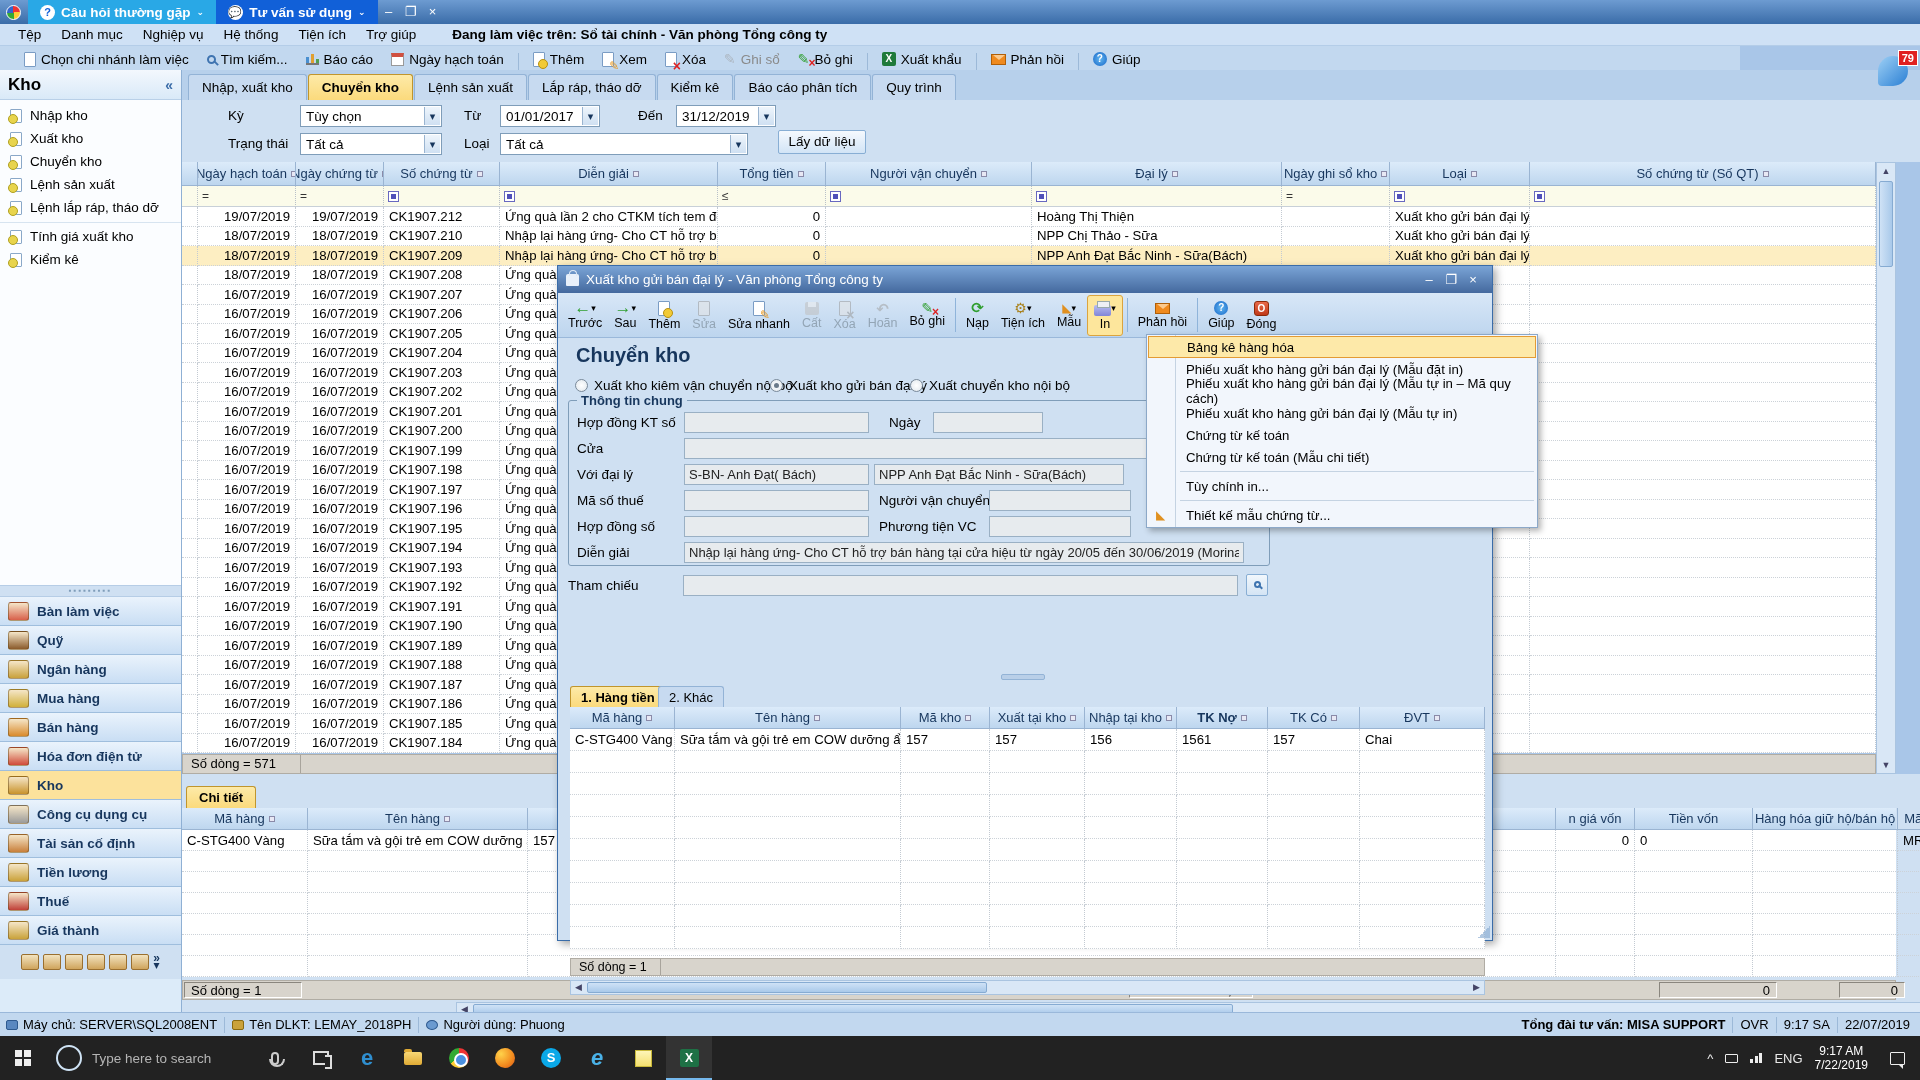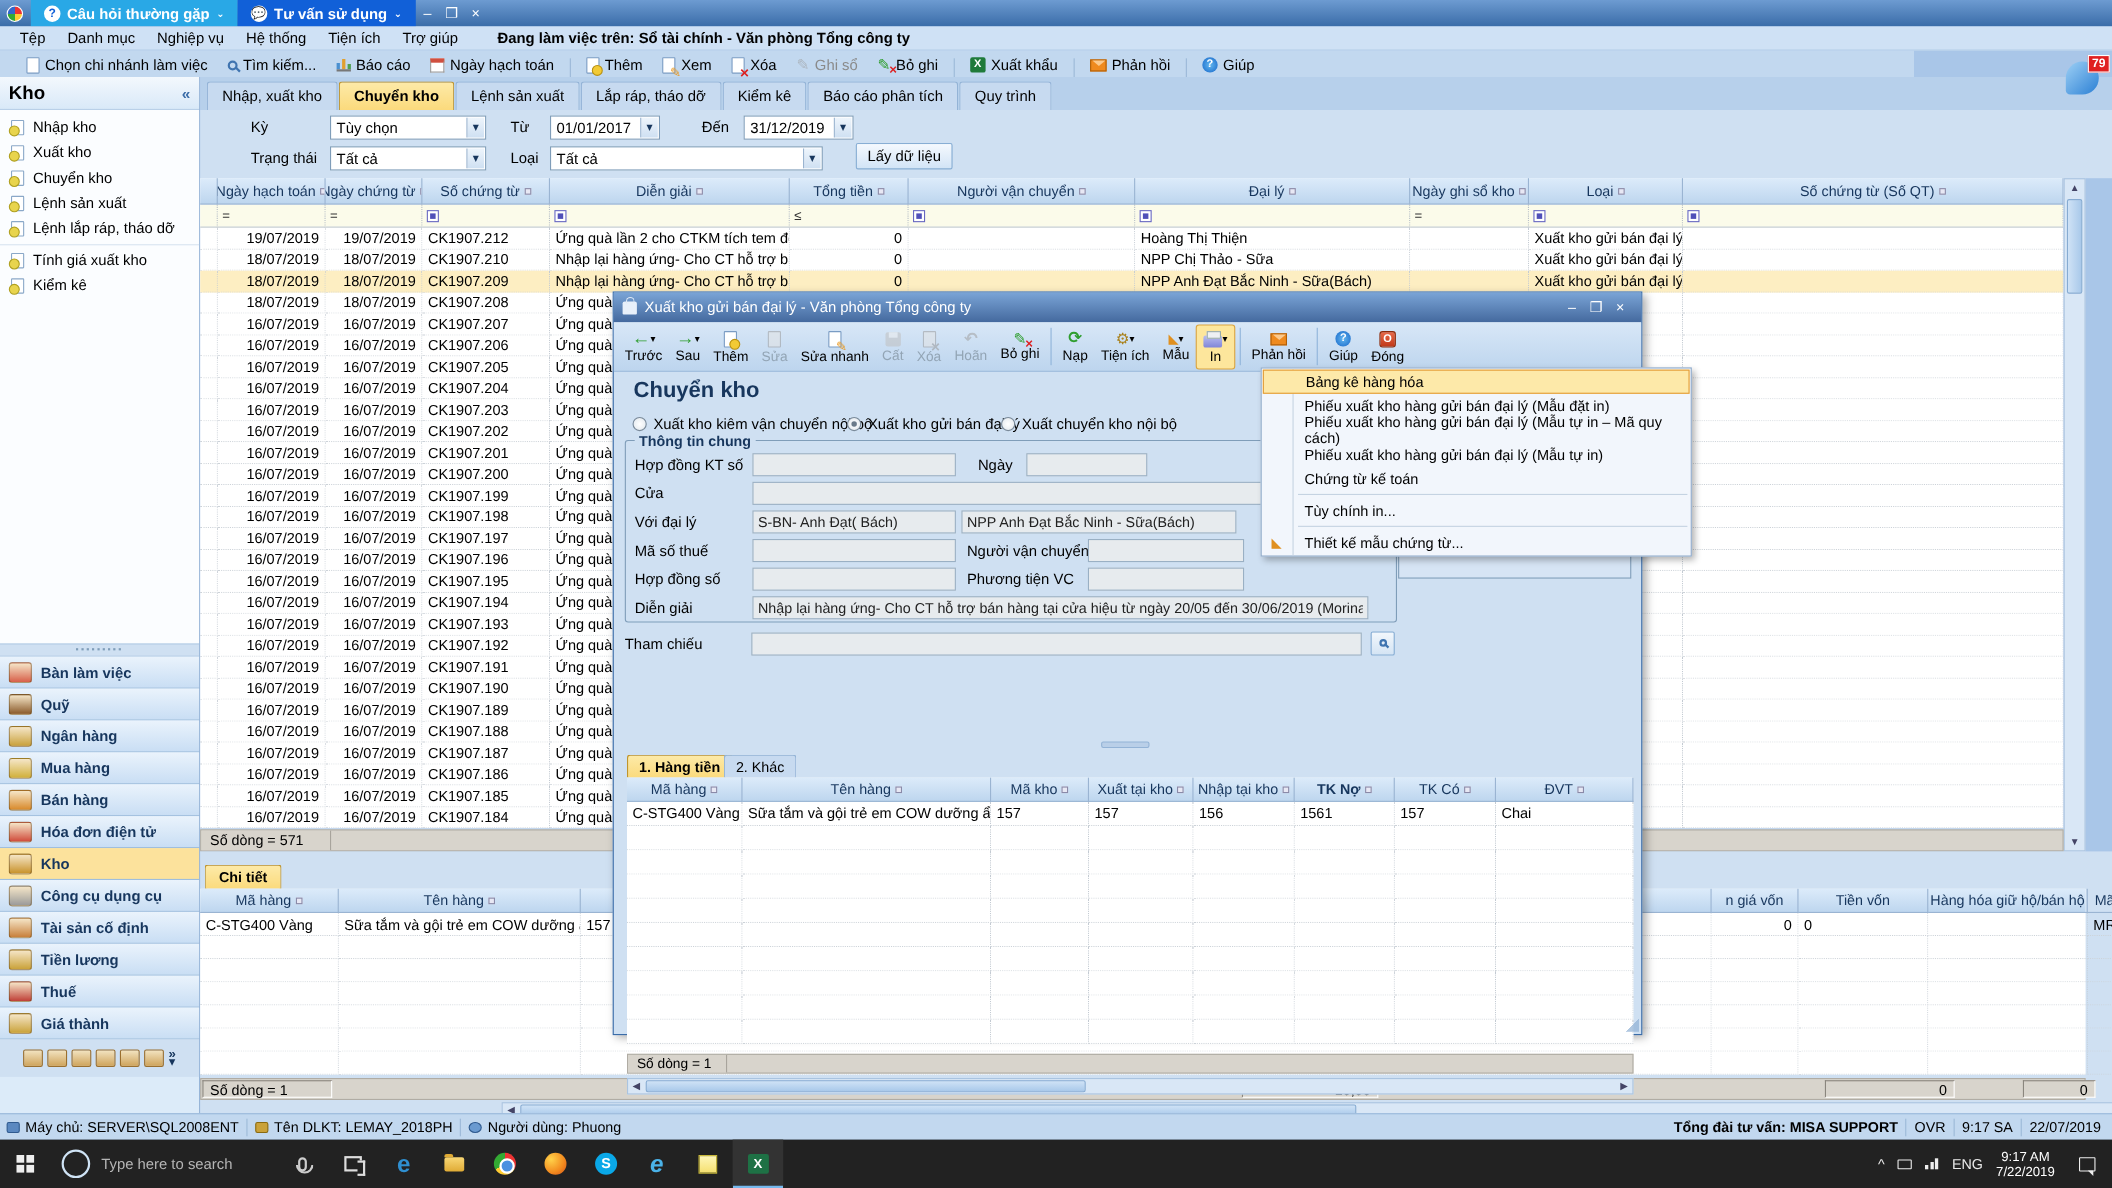--- a/index.html
+++ b/index.html
@@ -1199,20 +1199,21 @@
   </div>
   <div id="dlg-grip"></div>
 </div>
 
 <div id="printmenu">
     <div class="pm-item hl">Bảng kê hàng hóa</div>
     <div class="pm-item">Phiếu xuất kho hàng gửi bán đại lý (Mẫu đặt in)</div>
     <div class="pm-item">Phiếu xuất kho hàng gửi bán đại lý (Mẫu tự in – Mã quy cách)</div>
     <div class="pm-item">Phiếu xuất kho hàng gửi bán đại lý (Mẫu tự in)</div>
     <div class="pm-item">Chứng từ kế toán</div>
+    <div class="pm-item">Chứng từ kế toán (Mẫu chi tiết)</div>
     <div class="pm-sep"></div>
     <div class="pm-item">Tùy chính in...</div>
     <div class="pm-sep"></div>
     <div class="pm-item">Thiết kế mẫu chứng từ...<span class="pm-ic">◣</span></div>
   </div>
 
 <div id="badge47">
   <span id="badge-swoosh"></span>
   <span id="badge-num">79</span>
 </div>

